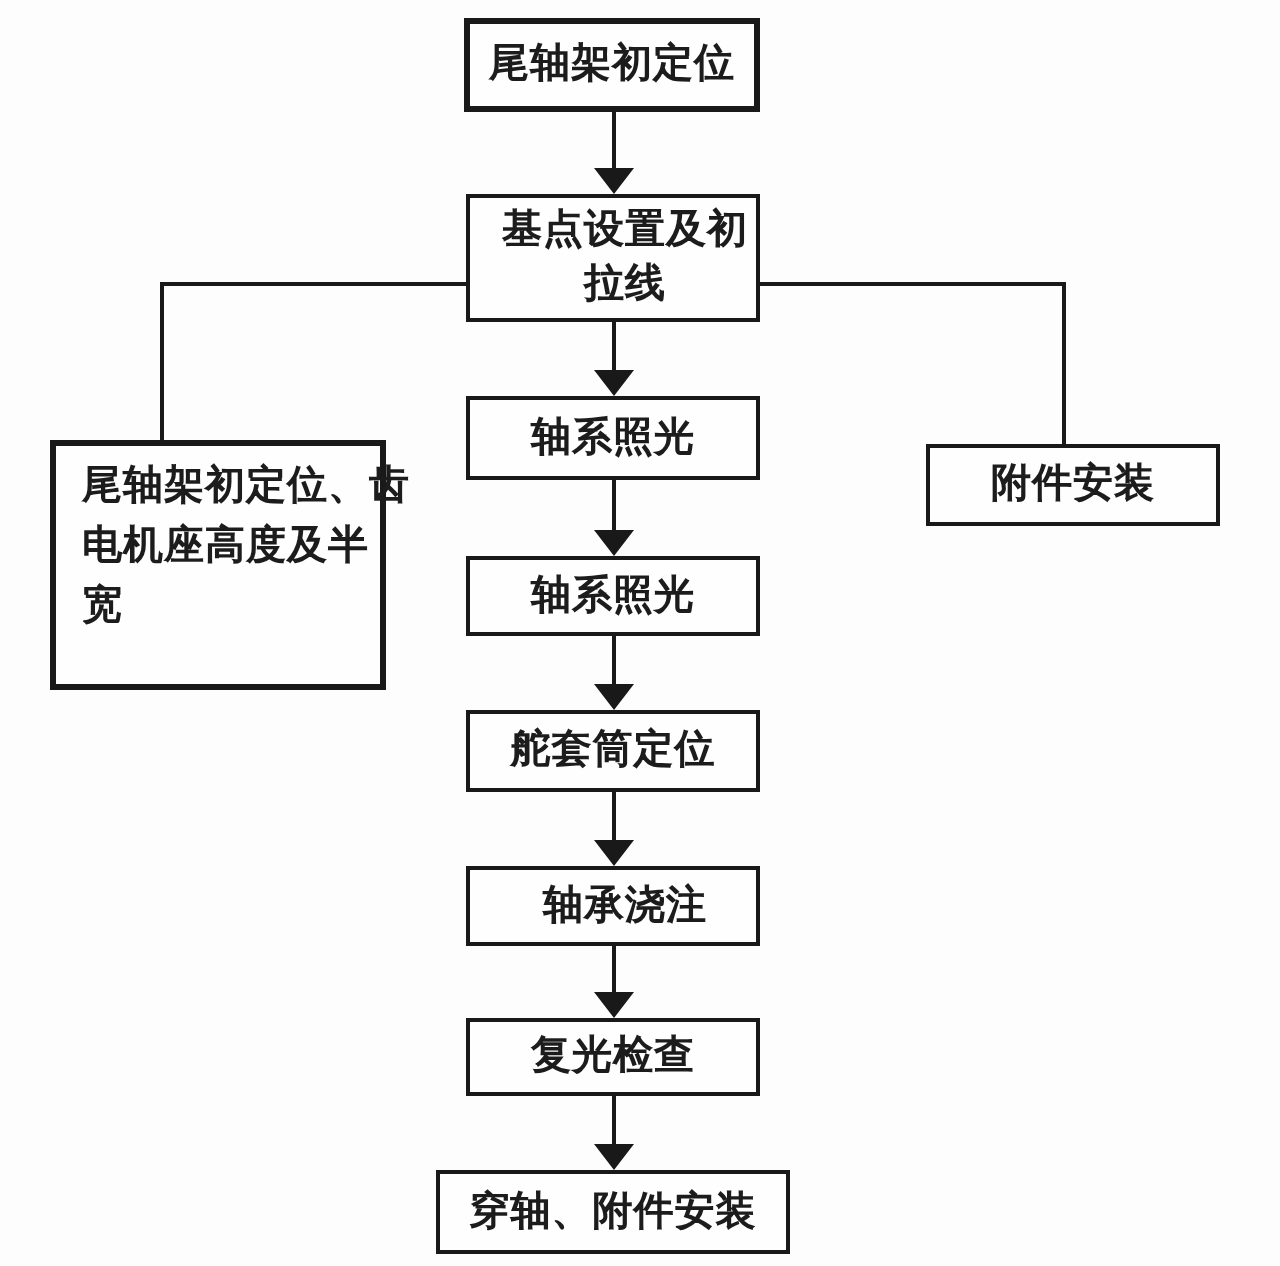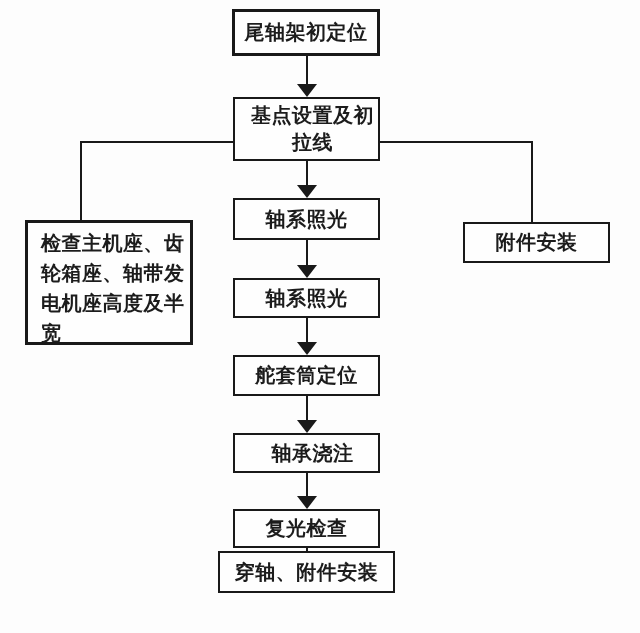--- a/index.html
+++ b/index.html
@@ -52,21 +52,21 @@
     white-space: nowrap;
   }
   
   #n1      { left: 232px; top:   9px; width: 148px; height: 47px; }
   #n2      { left: 233px; top:  97px; width: 147px; height: 64px; padding-left: 12px; }
   #n3      { left: 233px; top: 198px; width: 147px; height: 42px; }
   #n4      { left: 233px; top: 278px; width: 147px; height: 40px; }
   #n5      { left: 233px; top: 355px; width: 147px; height: 41px; }
   #n6      { left: 233px; top: 433px; width: 147px; height: 40px; padding-left: 12px; }
   #n7      { left: 233px; top: 509px; width: 147px; height: 39px; }
-  #n8      { left: 218px; top: 551px; width: 177px; height: 42px; }
+  #n8      { left: 218px; top: 585px; width: 177px; height: 42px; }
   #sleft   { left:  25px; top: 220px; width: 168px; height: 125px; }
   #sright  { left: 463px; top: 222px; width: 147px; height: 41px; }
 </style>
 </head>
 <body>
 
 <div class="canvas">
 
   <svg class="connector-layer" viewBox="0 0 640 633" xmlns="http://www.w3.org/2000/svg">
 
@@ -121,22 +121,21 @@
 
   <div class="node" id="n7">
     <div class="node-line">复光检查</div>
   </div>
 
   <div class="node" id="n8">
     <div class="node-line">穿轴、附件安装</div>
   </div>
 
   <div class="node thick left-align" id="sleft">
-    <div class="node-line">检查主机座、齿</div>
-    <div class="node-line">轮箱座、轴带发</div>
+    <div class="node-line">尾轴架初定位、齿</div>
     <div class="node-line">电机座高度及半</div>
     <div class="node-line">宽</div>
   </div>
 
   <div class="node" id="sright">
     <div class="node-line">附件安装</div>
   </div>
 
 </div>
 

